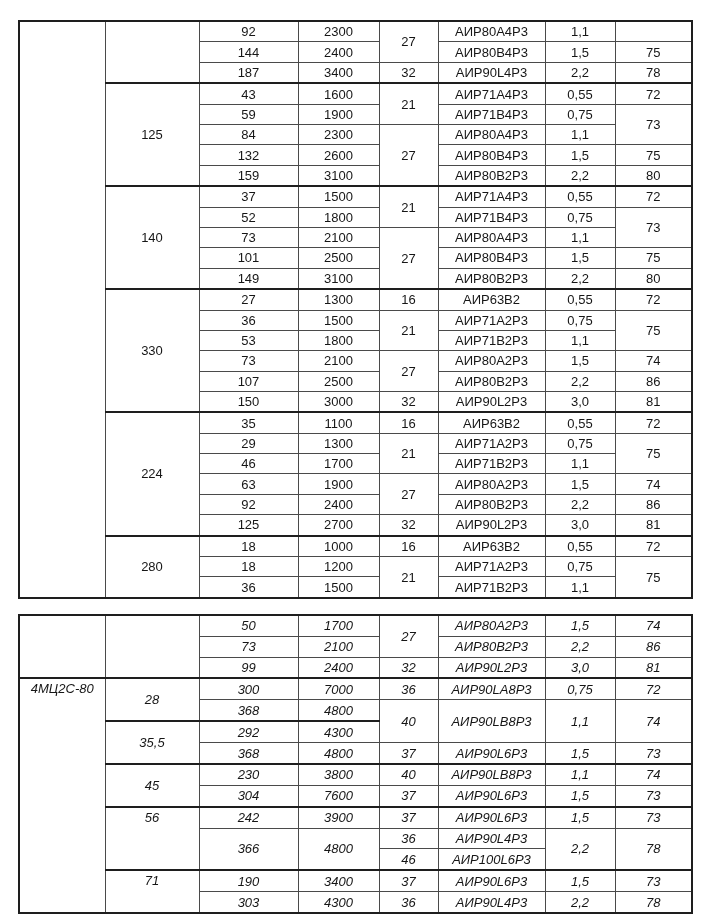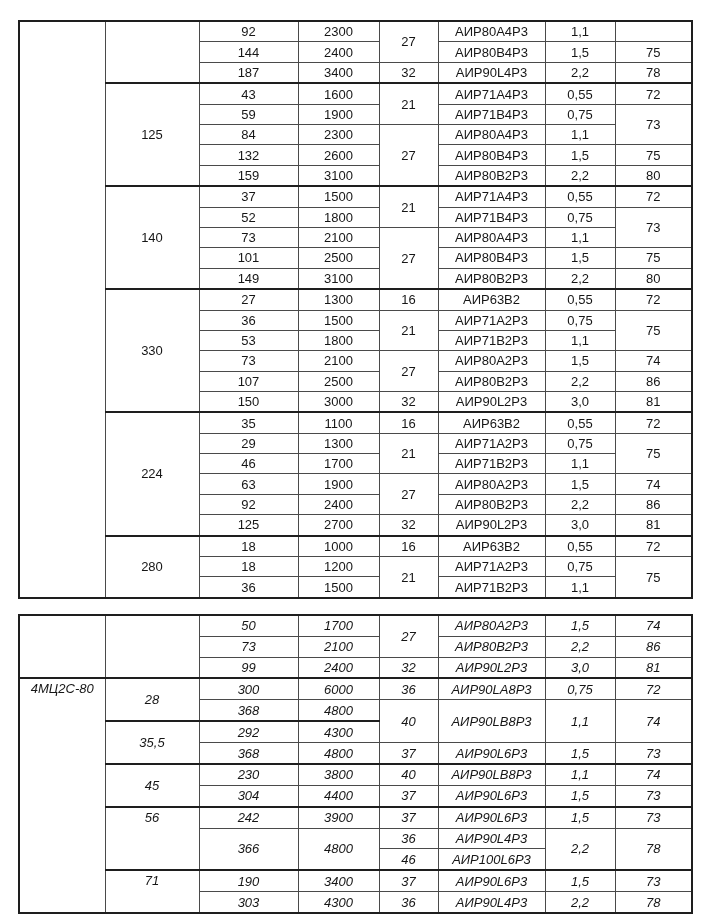--- a/index.html
+++ b/index.html
@@ -309,21 +309,21 @@
           <td>2400</td>
           <td>32</td>
           <td>АИР90L2Р3</td>
           <td>3,0</td>
           <td>81</td>
         </tr>
         <tr class="group-start">
           <td rowspan="11" class="va-top">4МЦ2С-80</td>
           <td rowspan="2">28</td>
           <td>300</td>
-          <td>6000</td>
+          <td>7000</td>
           <td>36</td>
           <td>АИР90LА8Р3</td>
           <td>0,75</td>
           <td>72</td>
         </tr>
         <tr>
           <td>368</td>
           <td>4800</td>
           <td rowspan="2">40</td>
           <td rowspan="2">АИР90LВ8Р3</td>
@@ -347,21 +347,21 @@
           <td rowspan="2">45</td>
           <td>230</td>
           <td>3800</td>
           <td>40</td>
           <td>АИР90LВ8Р3</td>
           <td>1,1</td>
           <td>74</td>
         </tr>
         <tr>
           <td>304</td>
-          <td>4400</td>
+          <td>7600</td>
           <td>37</td>
           <td>АИР90L6Р3</td>
           <td>1,5</td>
           <td>73</td>
         </tr>
         <tr class="group-start">
           <td rowspan="3" class="va-top">56</td>
           <td>242</td>
           <td>3900</td>
           <td>37</td>

